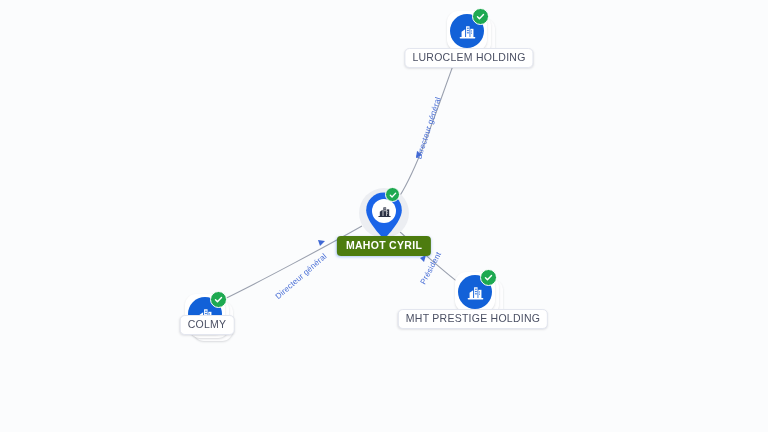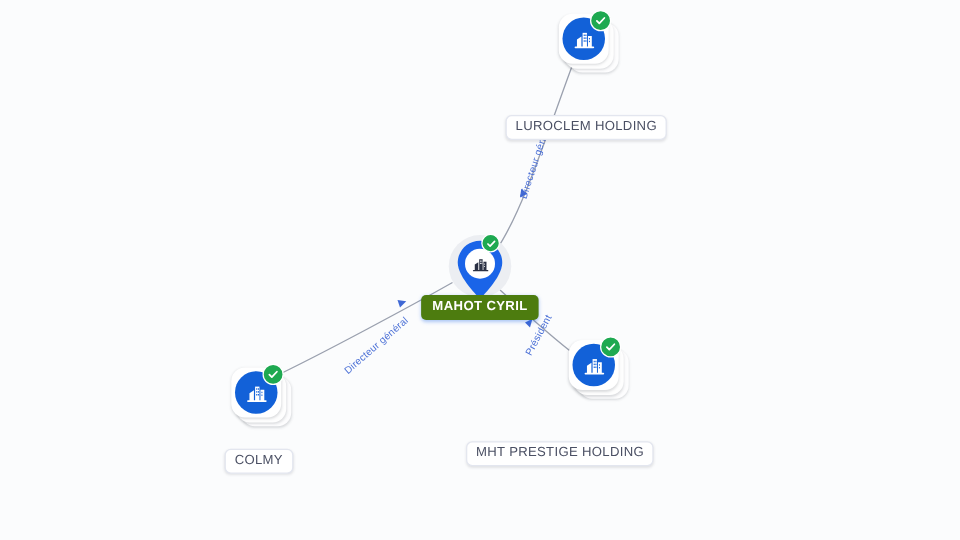--- a/index.html
+++ b/index.html
@@ -78,21 +78,20 @@
     white-space: nowrap;
     background: #ffffff;
     color: #4a4f63;
     border: 1px solid #e3e6ef;
     border-radius: 5px;
     padding: 3px 7px 4px 7px;
     font-size: 10.5px;
     letter-spacing: 0.25px;
     line-height: 1;
     box-shadow: 0 1px 2px rgba(60,64,80,0.13);
-    margin-top: 44px;
   }
 
   
   .focus-halo {
     position: absolute;
     left: -25px; top: -25px;
     width: 50px; height: 50px;
     border-radius: 50%;
     background: #eceef2;
   }
@@ -259,21 +258,21 @@
           </svg>
         </div>
         <div class="check">
           <svg width="9" height="9" viewBox="0 0 12 12">
             <path d="M2 6.3 L4.6 8.9 L10 3.2" stroke="#ffffff" stroke-width="1.9" fill="none" stroke-linecap="round" stroke-linejoin="round"></path>
           </svg>
         </div>
       </div>
     </div>
   </div>
-  <div class="nlabel" style="left:448px; top:309px;">MHT PRESTIGE HOLDING</div>
+  <div class="nlabel" style="left:473px; top:309px;">MHT PRESTIGE HOLDING</div>
 
   <div class="node" style="left:384px; top:213px;">
     <div class="focus-halo"></div>
     <div class="pin">
       <svg width="40" height="52" viewBox="0 0 40 52">
         <path d="M20 1.5 C10 1.5 2.2 9.3 2.2 19.2 C2.2 31 20 48 20 48
                  C20 48 37.8 31 37.8 19.2 C37.8 9.3 30 1.5 20 1.5 Z" fill="#1a64e8"></path>
       </svg>
       <div class="pin-inner">
         <svg width="15" height="15" viewBox="0 0 24 24" fill="none">

